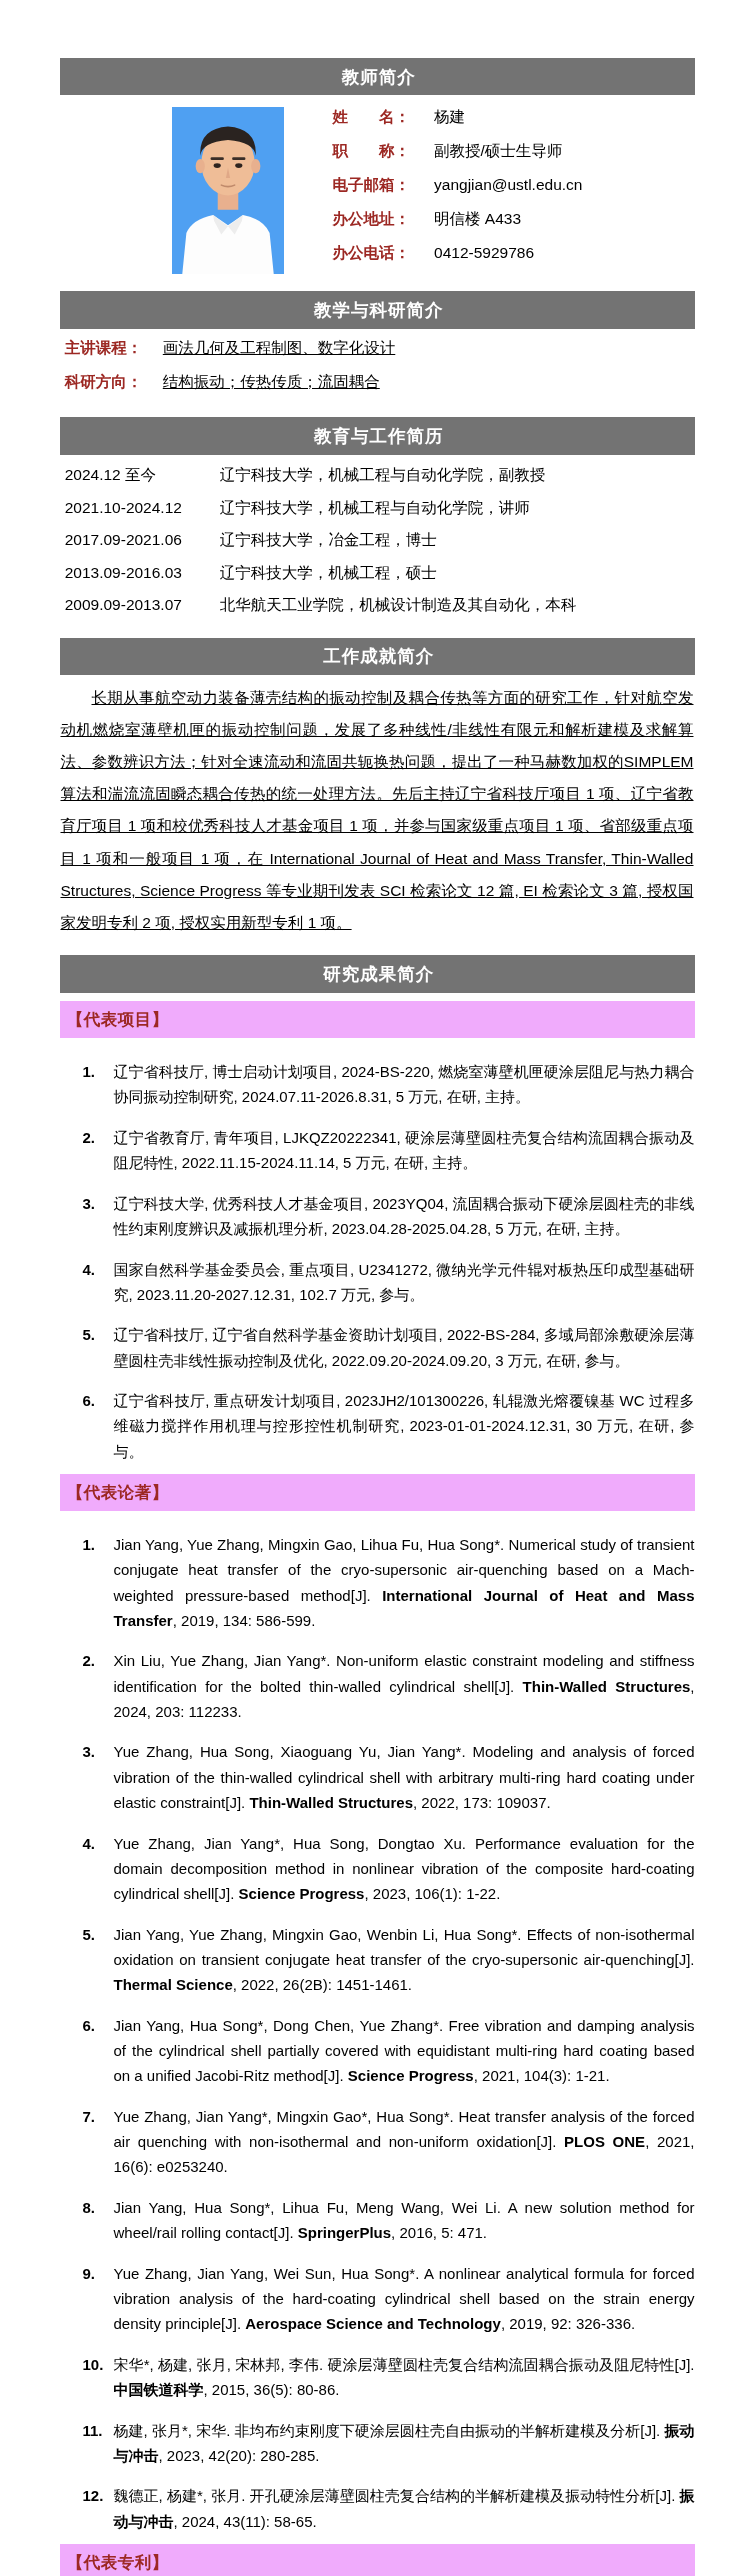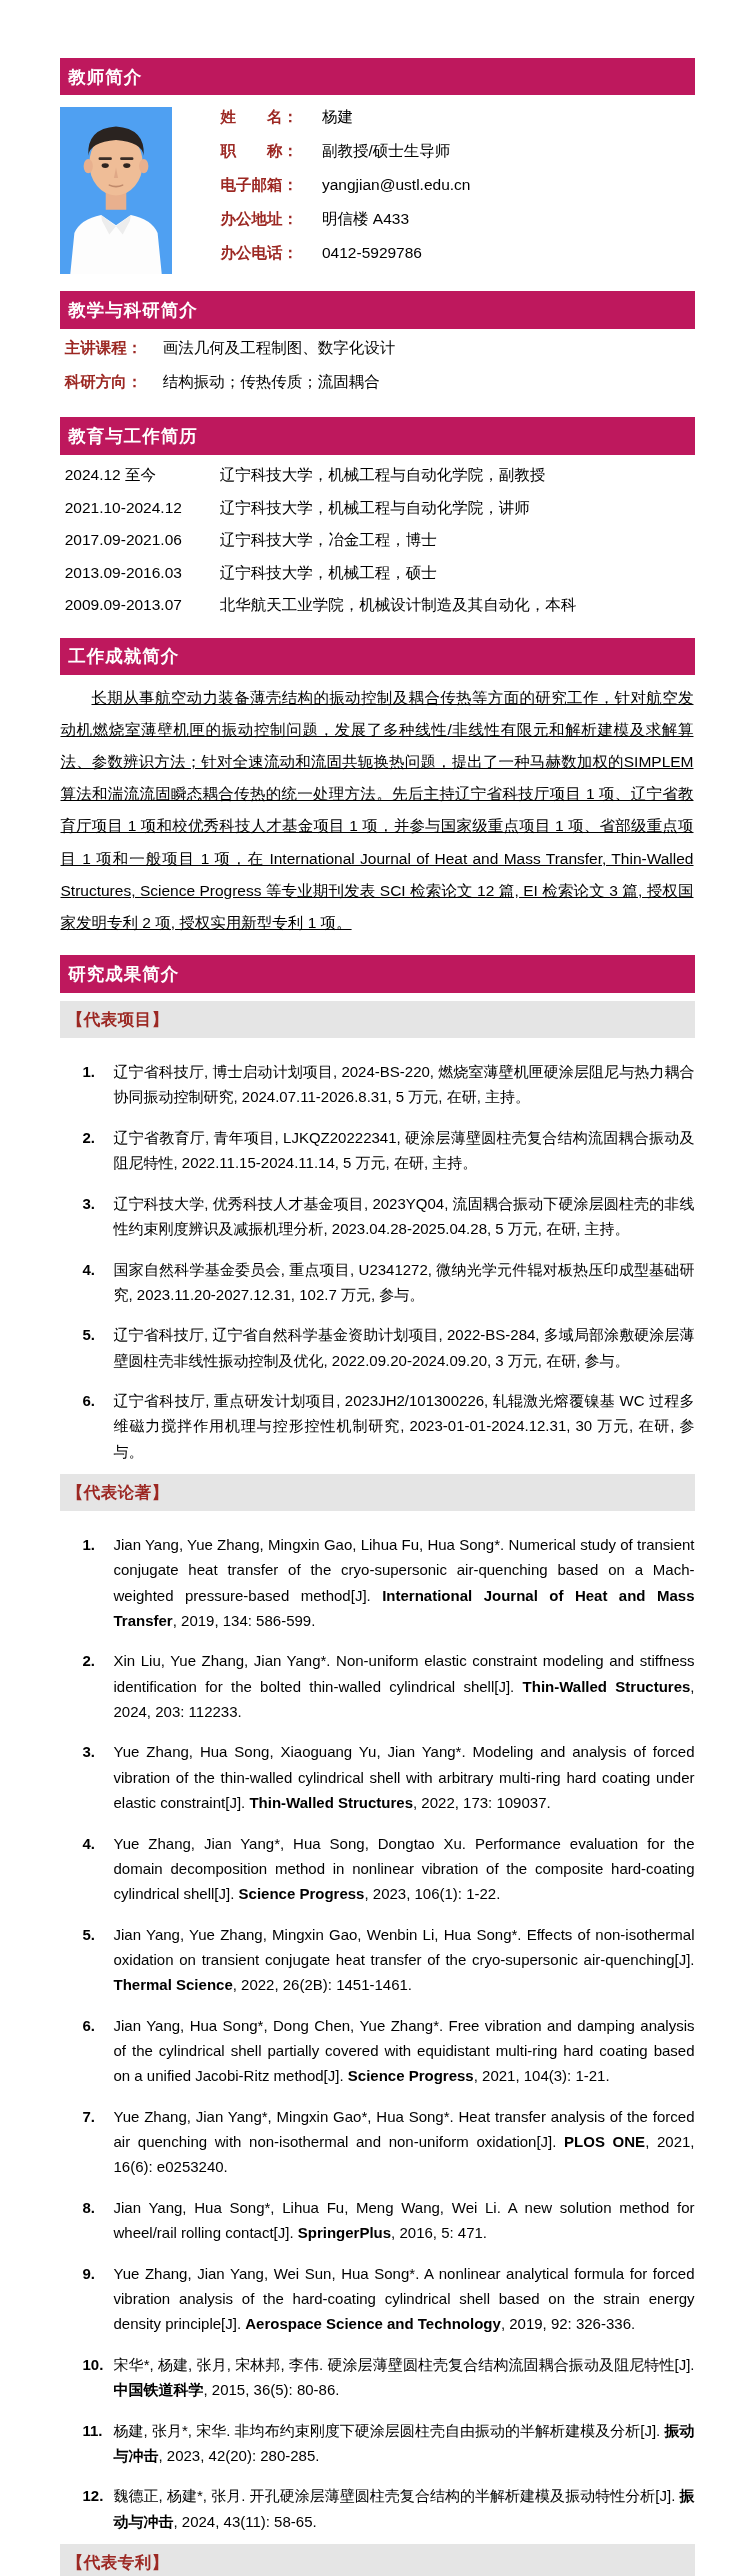--- a/index.html
+++ b/index.html
@@ -12,34 +12,36 @@
     -webkit-font-smoothing:antialiased;
   }
   .page{
     width:635px;
     margin:0 auto;
     padding-top:58px;
     padding-bottom:31px;
   }
   
   .sec-banner{
-    background:#be185d;
+    background:#737373;
     color:#fff;
     font-size:17.5px;
     font-weight:bold;
     padding:6.7px 5.2px 6.7px 8.8px;
     letter-spacing:1px;
     margin-top:13.4px;
+    text-align:center;
   }
   .sec-banner:first-child{margin-top:0;}
   
   .profile-body{
     display:flex;
     padding:11.3px 0 4.1px 0;
     align-items:flex-start;
+    justify-content:center;
   }
   .photo{
     width:112px;
     height:167px;
     background:#4FA0F2;
     flex:0 0 auto;
     overflow:hidden;
   }
   .info{
     margin-left:49px;
@@ -63,21 +65,21 @@
   }
   
   .kv-block{padding:10.3px 0 5.2px 5.2px;}
   .kv-row{
     display:flex;
     margin-bottom:15.5px;
     font-size:15.5px;
     line-height:1.2;
   }
   .kv-row:last-child{margin-bottom:7.2px;}
-  .kv-row .val{margin-left:20.6px;}
+  .kv-row .val{margin-left:20.6px;text-decoration:underline;}
   
   .edu-block{padding:11.3px 0 3.1px 5.2px;}
   .edu-row{
     display:flex;
     margin-bottom:14px;
     font-size:15.5px;
     line-height:1.2;
   }
   .edu-row:last-child{margin-bottom:6.2px;}
   .edu-period{flex:0 0 155px;}
@@ -86,21 +88,21 @@
   .para{
     font-size:15.5px;
     line-height:2.07;
     text-align:justify;
     text-indent:2em;
     padding:7.2px 1px 3.1px 1px;
     text-decoration:underline;
   }
   
   .strip{
-    background:#e5e5e5;
+    background:#f0abfc;
     color:#9C2823;
     font-size:16.5px;
     font-weight:bold;
     padding:7.7px 5.2px 7.7px 7.2px;
     margin-top:8.2px;
     letter-spacing:0.5px;
   }
   
   .num-list{padding:5.2px 0 2.1px 0;}
   .num-item{

